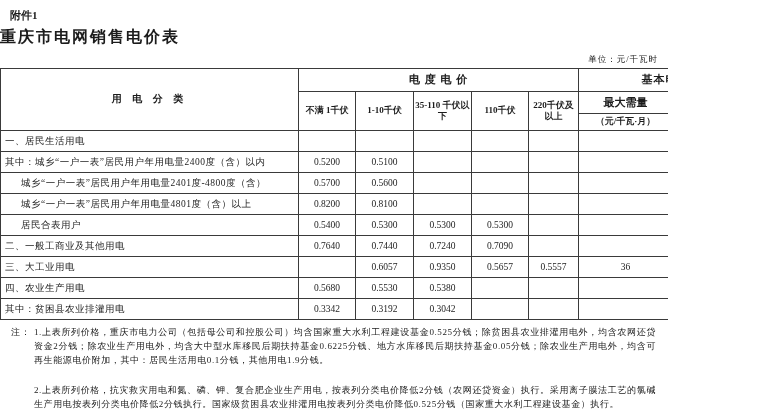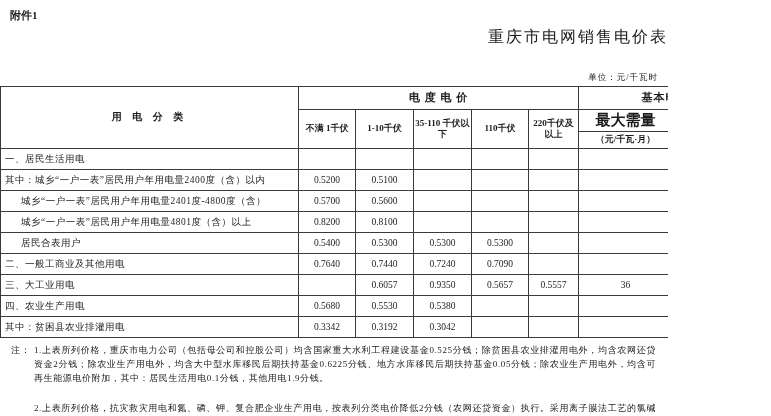--- a/index.html
+++ b/index.html
@@ -8,42 +8,42 @@
     width: 668px; height: 416px; position: relative;
     background: #fff; color: #1c1c1c;
     font-family: "Liberation Serif", "DejaVu Serif", serif;
     overflow: hidden;
   }
   .attachment {
     position: absolute; left: 10px; top: 8px;
     font-size: 11px; font-weight: bold;
   }
   .title {
-    text-align: right; padding-top: 27px;
-    font-size: 16px; font-weight: normal; letter-spacing: 2px; padding-left: 14px;
+    text-align: left; padding-top: 27px;
+    font-size: 16px; font-weight: bold; letter-spacing: 2px;
   }
   .unit {
     text-align: right; font-size: 8.5px; letter-spacing: 1px;
-    padding-right: 10px; margin-top: 24px; margin-bottom: 2px;
+    padding-right: 10px; margin-top: 6px; margin-bottom: 2px;
   }
   table.price-table {
     margin: 0 auto; width: 752px;
     border-collapse: collapse; table-layout: fixed;
   }
   .price-table th, .price-table td {
     border: 1px solid #3a3a3a; overflow: hidden;
   }
   .price-table th {
     font-weight: bold; font-size: 9px; text-align: center;
     padding: 1px 1px; line-height: 1.25;
   }
   th.grp { height: 23px; font-size: 11px; letter-spacing: 1px; }
   th.cls { font-size: 10px; letter-spacing: 4px; }
   th.volt { height: 39px; }
-  th.sub { height: 22px; font-size: 15px; }
+  th.sub { height: 22px; font-size: 11px; }
   th.subunit { height: 17px; font-size: 9px; font-weight: bold; }
   .price-table td { height: 21px; font-size: 9.5px; }
   td.lbl { text-align: left; padding: 1px 4px; letter-spacing: 0.5px; }
   td.lbl.ind { padding-left: 20px; }
   td.val { text-align: center; }
   .notes {
     position: relative; margin-top: 6px;
     padding: 0 12px 0 34px;
     font-size: 9px; line-height: 1.55; letter-spacing: 0.6px;
     text-align: justify;

